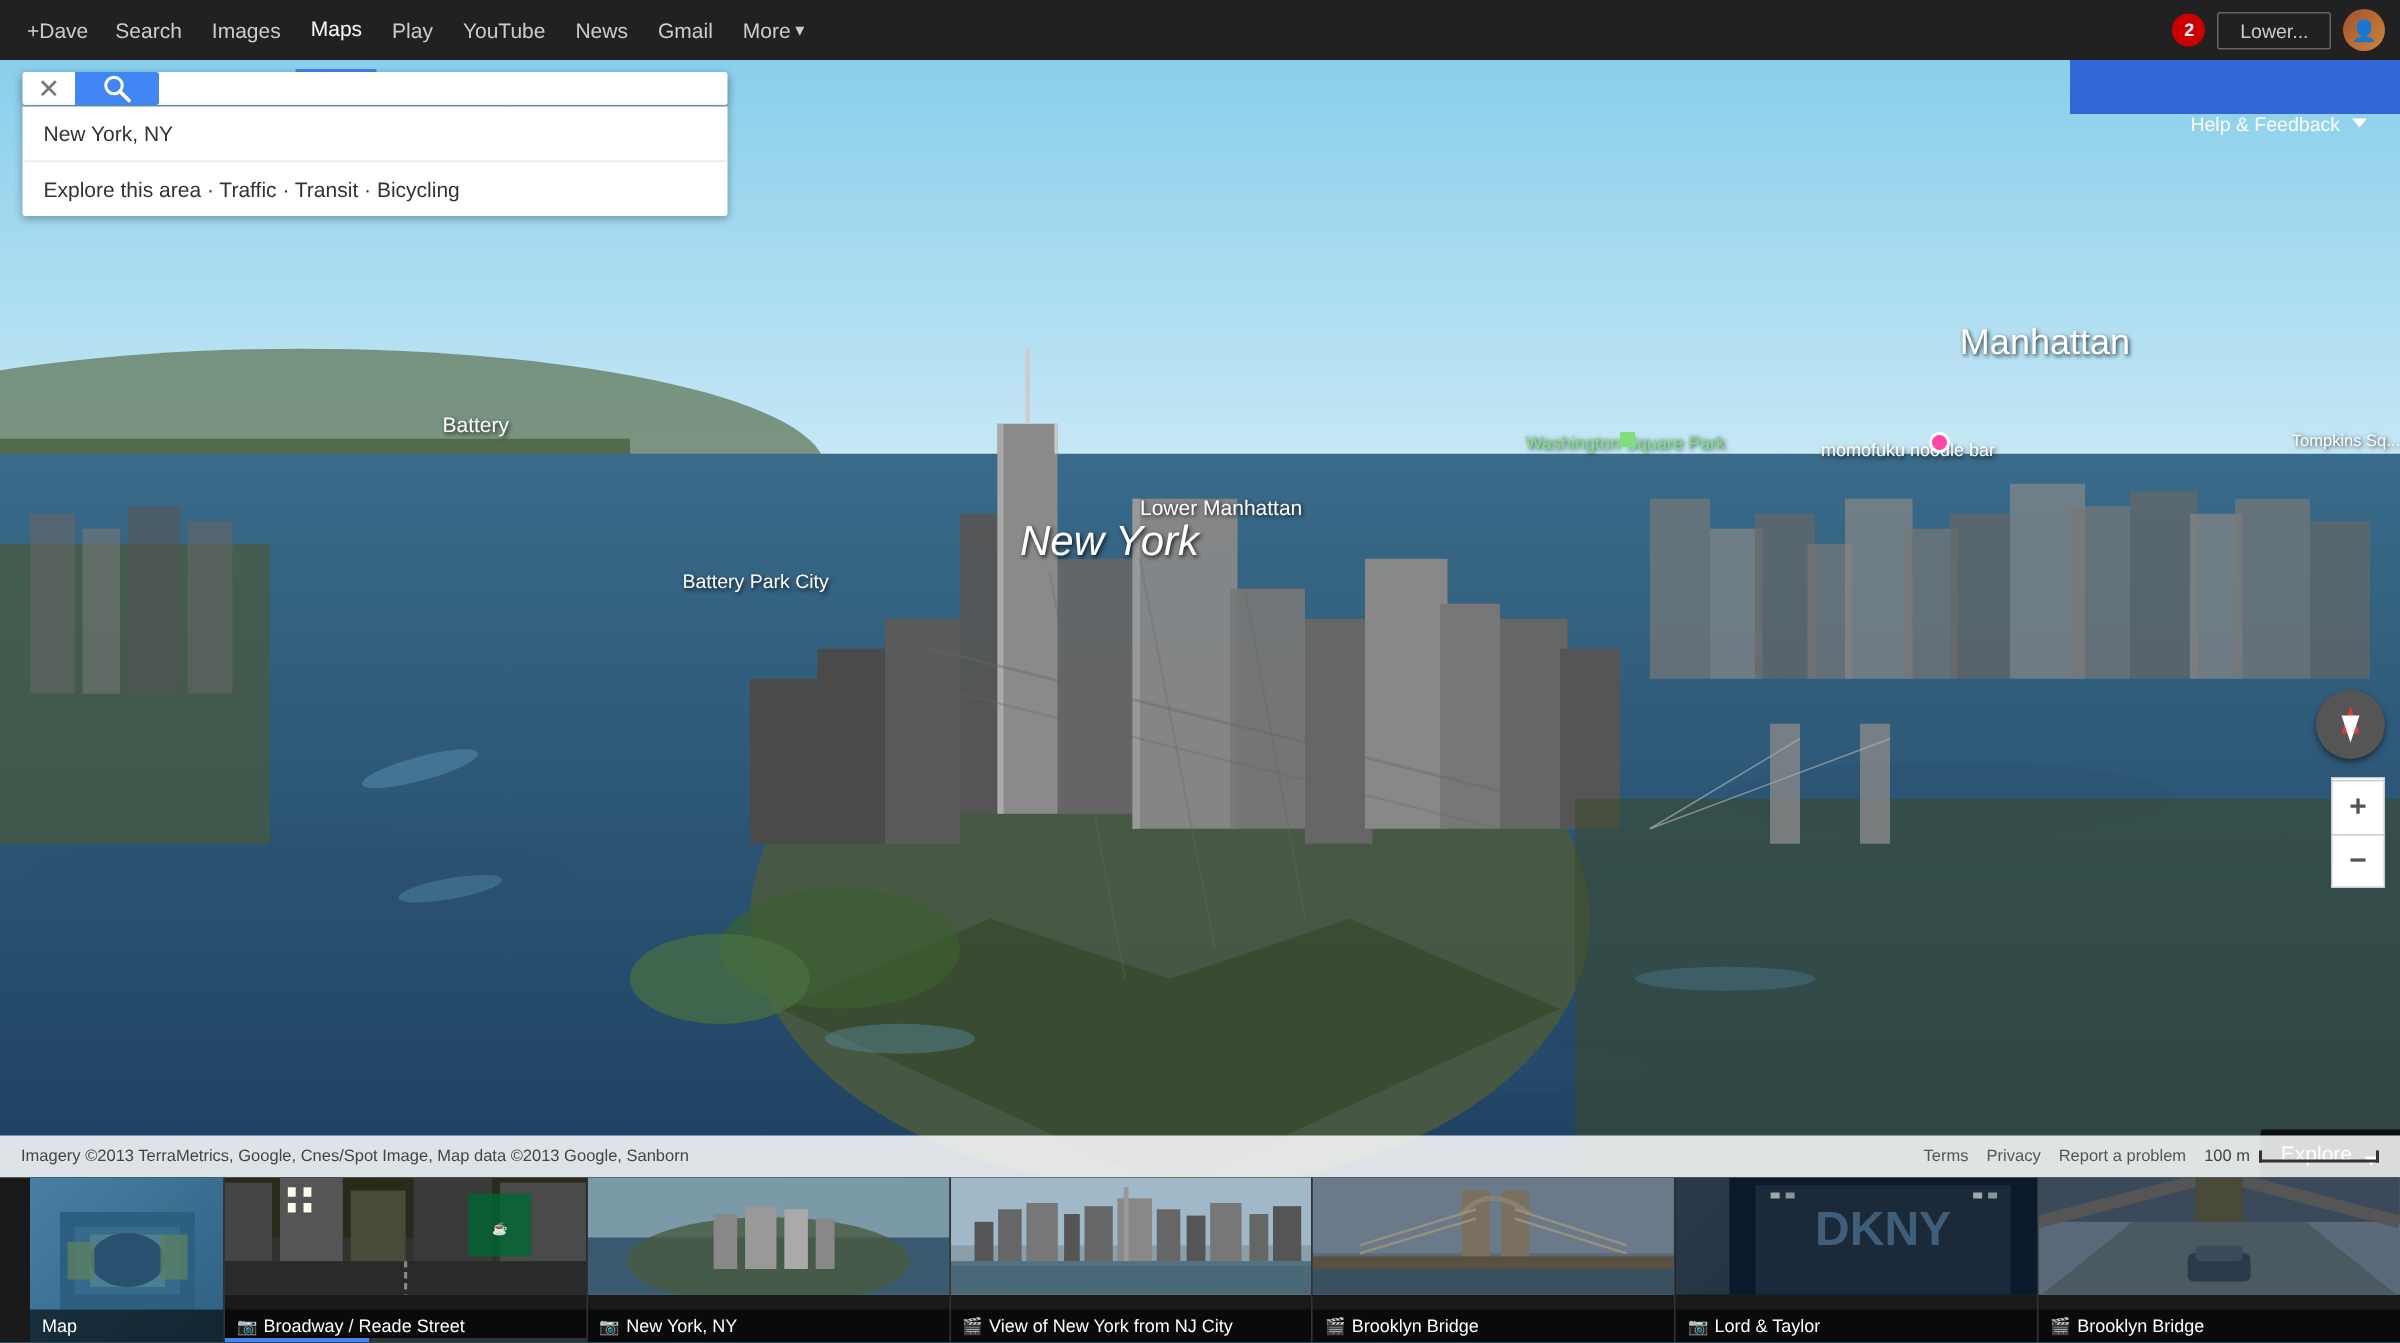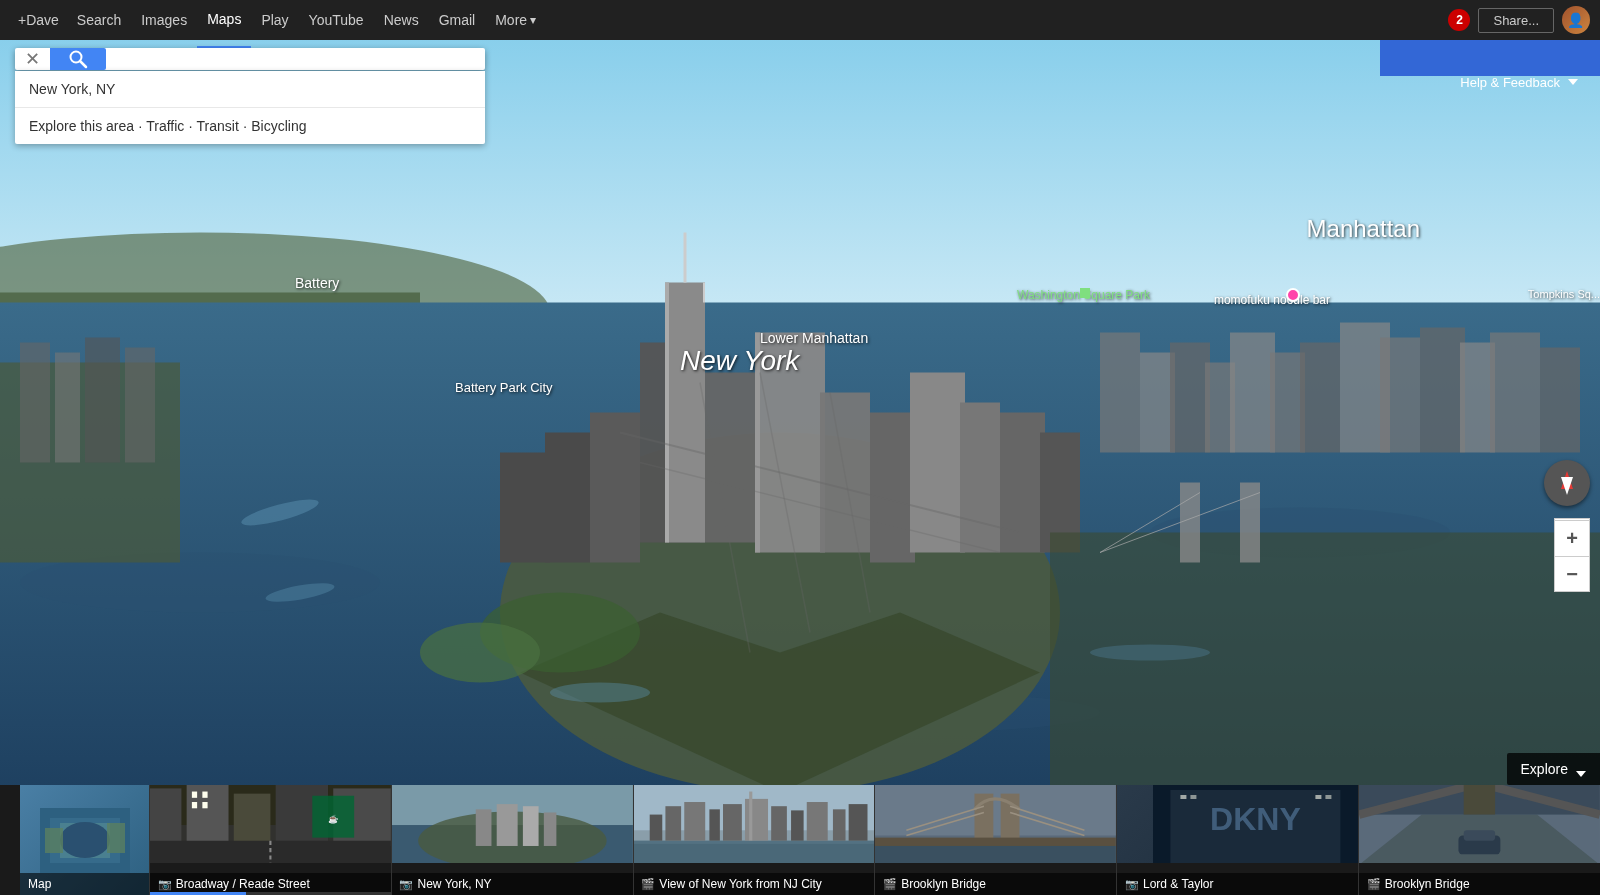--- a/index.html
+++ b/index.html
@@ -430,21 +430,21 @@
   <span class="nav-item">Play</span>
   <span class="nav-item">YouTube</span>
   <span class="nav-item">News</span>
   <span class="nav-item">Gmail</span>
   <span class="nav-item">
     <span>More</span>
     <span style="margin-left:3px;font-size:12px;">▾</span>
   </span>
   <div class="nav-right">
     <div class="notification-badge">2</div>
-    <button class="share-btn">Share...</button>
+    <button class="share-btn">Lower...</button>
     <div class="avatar">
       <div class="avatar-img">👤</div>
     </div>
   </div>
 </div>
 
 <div id="helpbar" style="width:220px;">
   <div class="help-feedback">
     <span>Help &amp; Feedback</span>
     <div class="chevron-down"></div>
@@ -593,20 +593,32 @@
   <div id="map-controls">
     <div class="map-control-btn" style="border-bottom:none;">+</div>
     <div class="map-control-btn">−</div>
   </div>
 
   <div id="explore-panel">
     <span class="explore-text">Explore</span>
     <div class="chevron-down"></div>
   </div>
 
+  <div id="footer">
+    <span style="font-size:11px;color:#444;">Imagery ©2013 TerraMetrics, Google, Cnes/Spot Image, Map data ©2013 Google, Sanborn</span>
+    <div class="footer-links">
+      <a class="footer-link">Terms</a>
+      <a class="footer-link">Privacy</a>
+      <a class="footer-link">Report a problem</a>
+      <div class="scale-bar">
+        <span style="font-size:11px;color:#444;">100 m</span>
+        <div class="scale-line"></div>
+      </div>
+    </div>
+  </div>
 
   <div id="thumbnail-strip">
 
     <div class="thumb-item" style="max-width:130px;margin-left:20px;">
       <div class="thumb-bg thumb-map">
         <svg width="90" height="65" viewBox="0 0 90 65">
           <rect width="90" height="65" fill="#2d6080"></rect>
           <rect x="10" y="10" width="70" height="45" fill="#3a7090" opacity="0.7"></rect>
           <rect x="20" y="15" width="50" height="35" fill="#4a8090"></rect>
           <ellipse cx="45" cy="32" rx="25" ry="18" fill="#2a5070"></ellipse>

